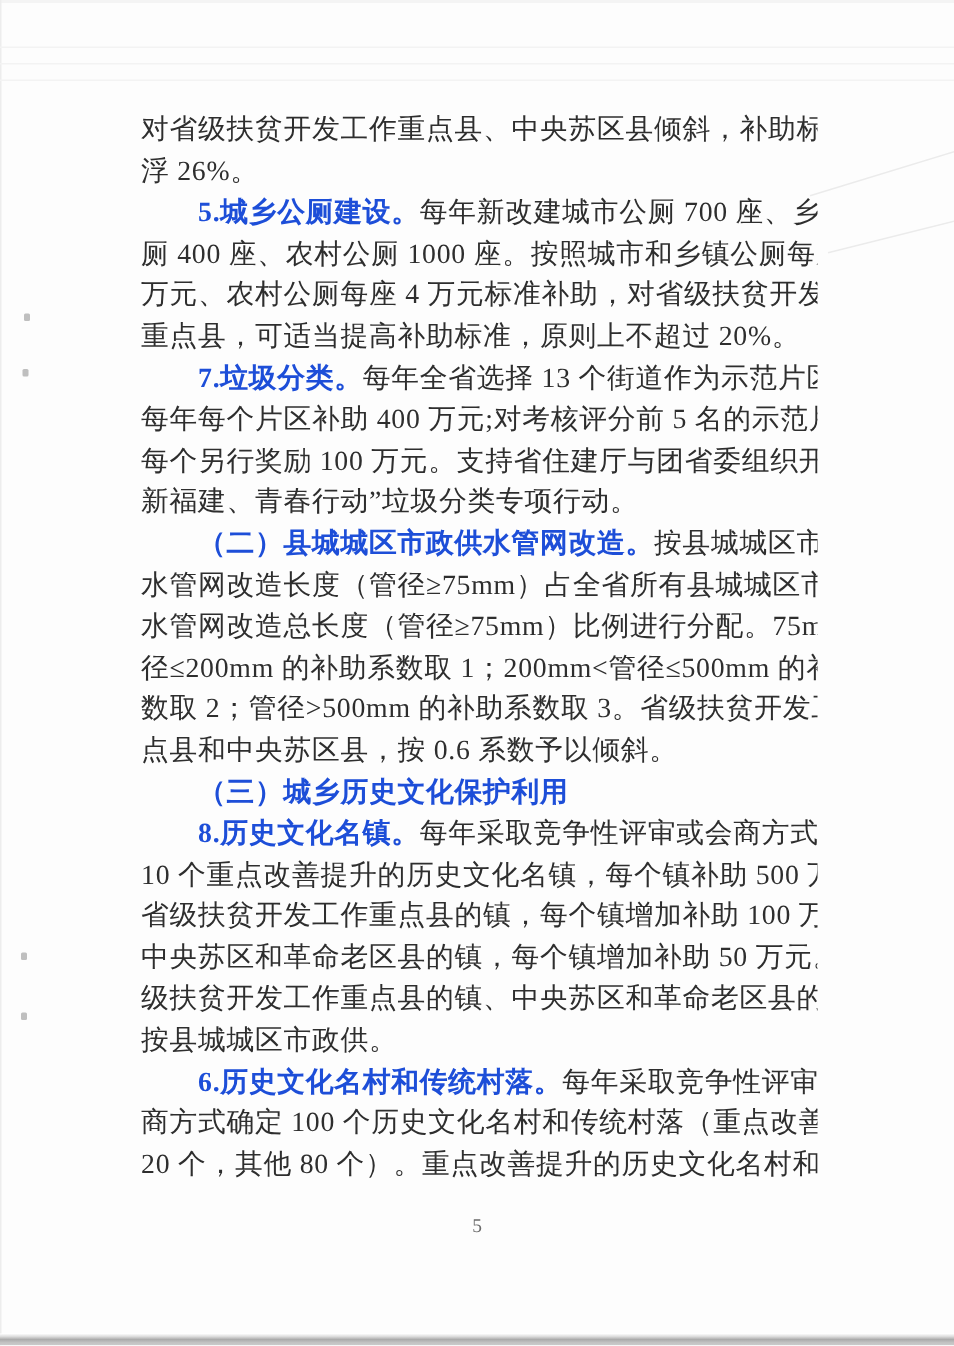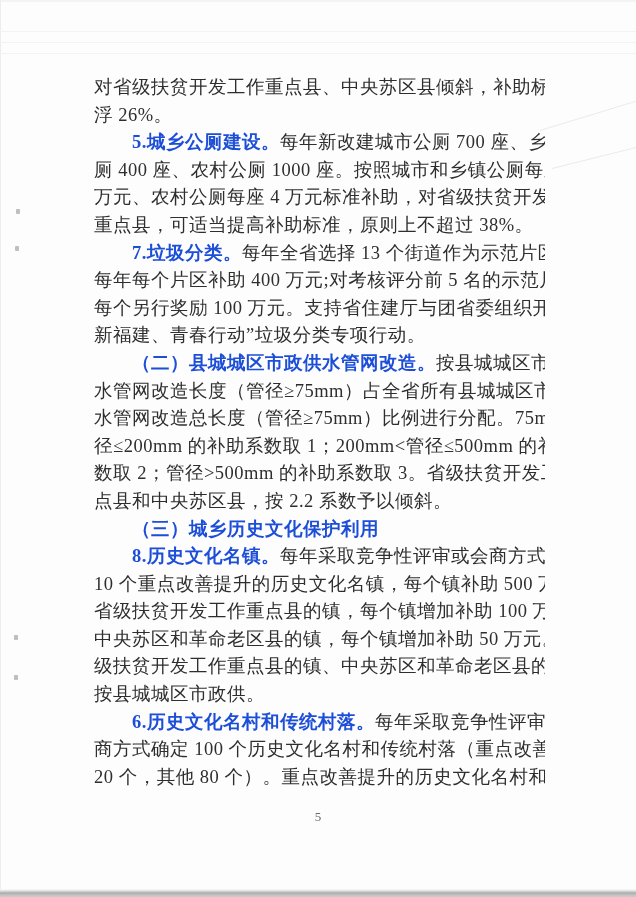--- a/index.html
+++ b/index.html
@@ -87,31 +87,31 @@
   <div class="speck" style="left:15px; top:246px"></div>
   <div class="speck" style="left:14px; top:635px"></div>
   <div class="speck" style="left:14px; top:675px"></div>
 
   <div class="text-block" id="text-block">
       <div class="line j"><span>对省级扶贫开发工作重点县、中央苏区县倾斜，补助标准上</span></div>
       <div class="line"><span>浮 26%。</span></div>
       <div class="line j indent"><b>5.城乡公厕建设。</b><span>每年新改建城市公厕 700 座、乡镇公</span></div>
       <div class="line j"><span>厕 400 座、农村公厕 1000 座。按照城市和乡镇公厕每座 5</span></div>
       <div class="line j"><span>万元、农村公厕每座 4 万元标准补助，对省级扶贫开发工作</span></div>
-      <div class="line"><span>重点县，可适当提高补助标准，原则上不超过 38%。</span></div>
+      <div class="line"><span>重点县，可适当提高补助标准，原则上不超过 20%。</span></div>
       <div class="line j indent"><b>7.垃圾分类。</b><span>每年全省选择 13 个街道作为示范片区，</span></div>
       <div class="line j"><span>每年每个片区补助 400 万元;对考核评分前 5 名的示范片区，</span></div>
       <div class="line j"><span>每个另行奖励 100 万元。支持省住建厅与团省委组织开展“清</span></div>
       <div class="line"><span>新福建、青春行动”垃圾分类专项行动。</span></div>
       <div class="line j indent"><b>（二）县城城区市政供水管网改造。</b><span>按县城城区市政供</span></div>
       <div class="line j"><span>水管网改造长度（管径≥75mm）占全省所有县城城区市政供</span></div>
       <div class="line j"><span>水管网改造总长度（管径≥75mm）比例进行分配。75mm≤管</span></div>
       <div class="line j"><span>径≤200mm 的补助系数取 1；200mm&lt;管径≤500mm 的补助系</span></div>
       <div class="line j"><span>数取 2；管径&gt;500mm 的补助系数取 3。省级扶贫开发工作重</span></div>
-      <div class="line"><span>点县和中央苏区县，按 2.2 系数予以倾斜。</span></div>
+      <div class="line"><span>点县和中央苏区县，按 0.6 系数予以倾斜。</span></div>
       <div class="line indent"><b>（三）城乡历史文化保护利用</b><span></span></div>
       <div class="line j indent"><b>8.历史文化名镇。</b><span>每年采取竞争性评审或会商方式确定</span></div>
       <div class="line j"><span>10 个重点改善提升的历史文化名镇，每个镇补助 500 万元。</span></div>
       <div class="line j"><span>省级扶贫开发工作重点县的镇，每个镇增加补助 100 万元，</span></div>
       <div class="line j"><span>中央苏区和革命老区县的镇，每个镇增加补助 50 万元。省</span></div>
       <div class="line j"><span>级扶贫开发工作重点县的镇、中央苏区和革命老区县的镇增</span></div>
       <div class="line"><span>按县城城区市政供。</span></div>
       <div class="line j indent"><b>6.历史文化名村和传统村落。</b><span>每年采取竞争性评审或会</span></div>
       <div class="line j"><span>商方式确定 100 个历史文化名村和传统村落（重点改善提升</span></div>
       <div class="line j"><span>20 个，其他 80 个）。重点改善提升的历史文化名村和传统村</span></div>

